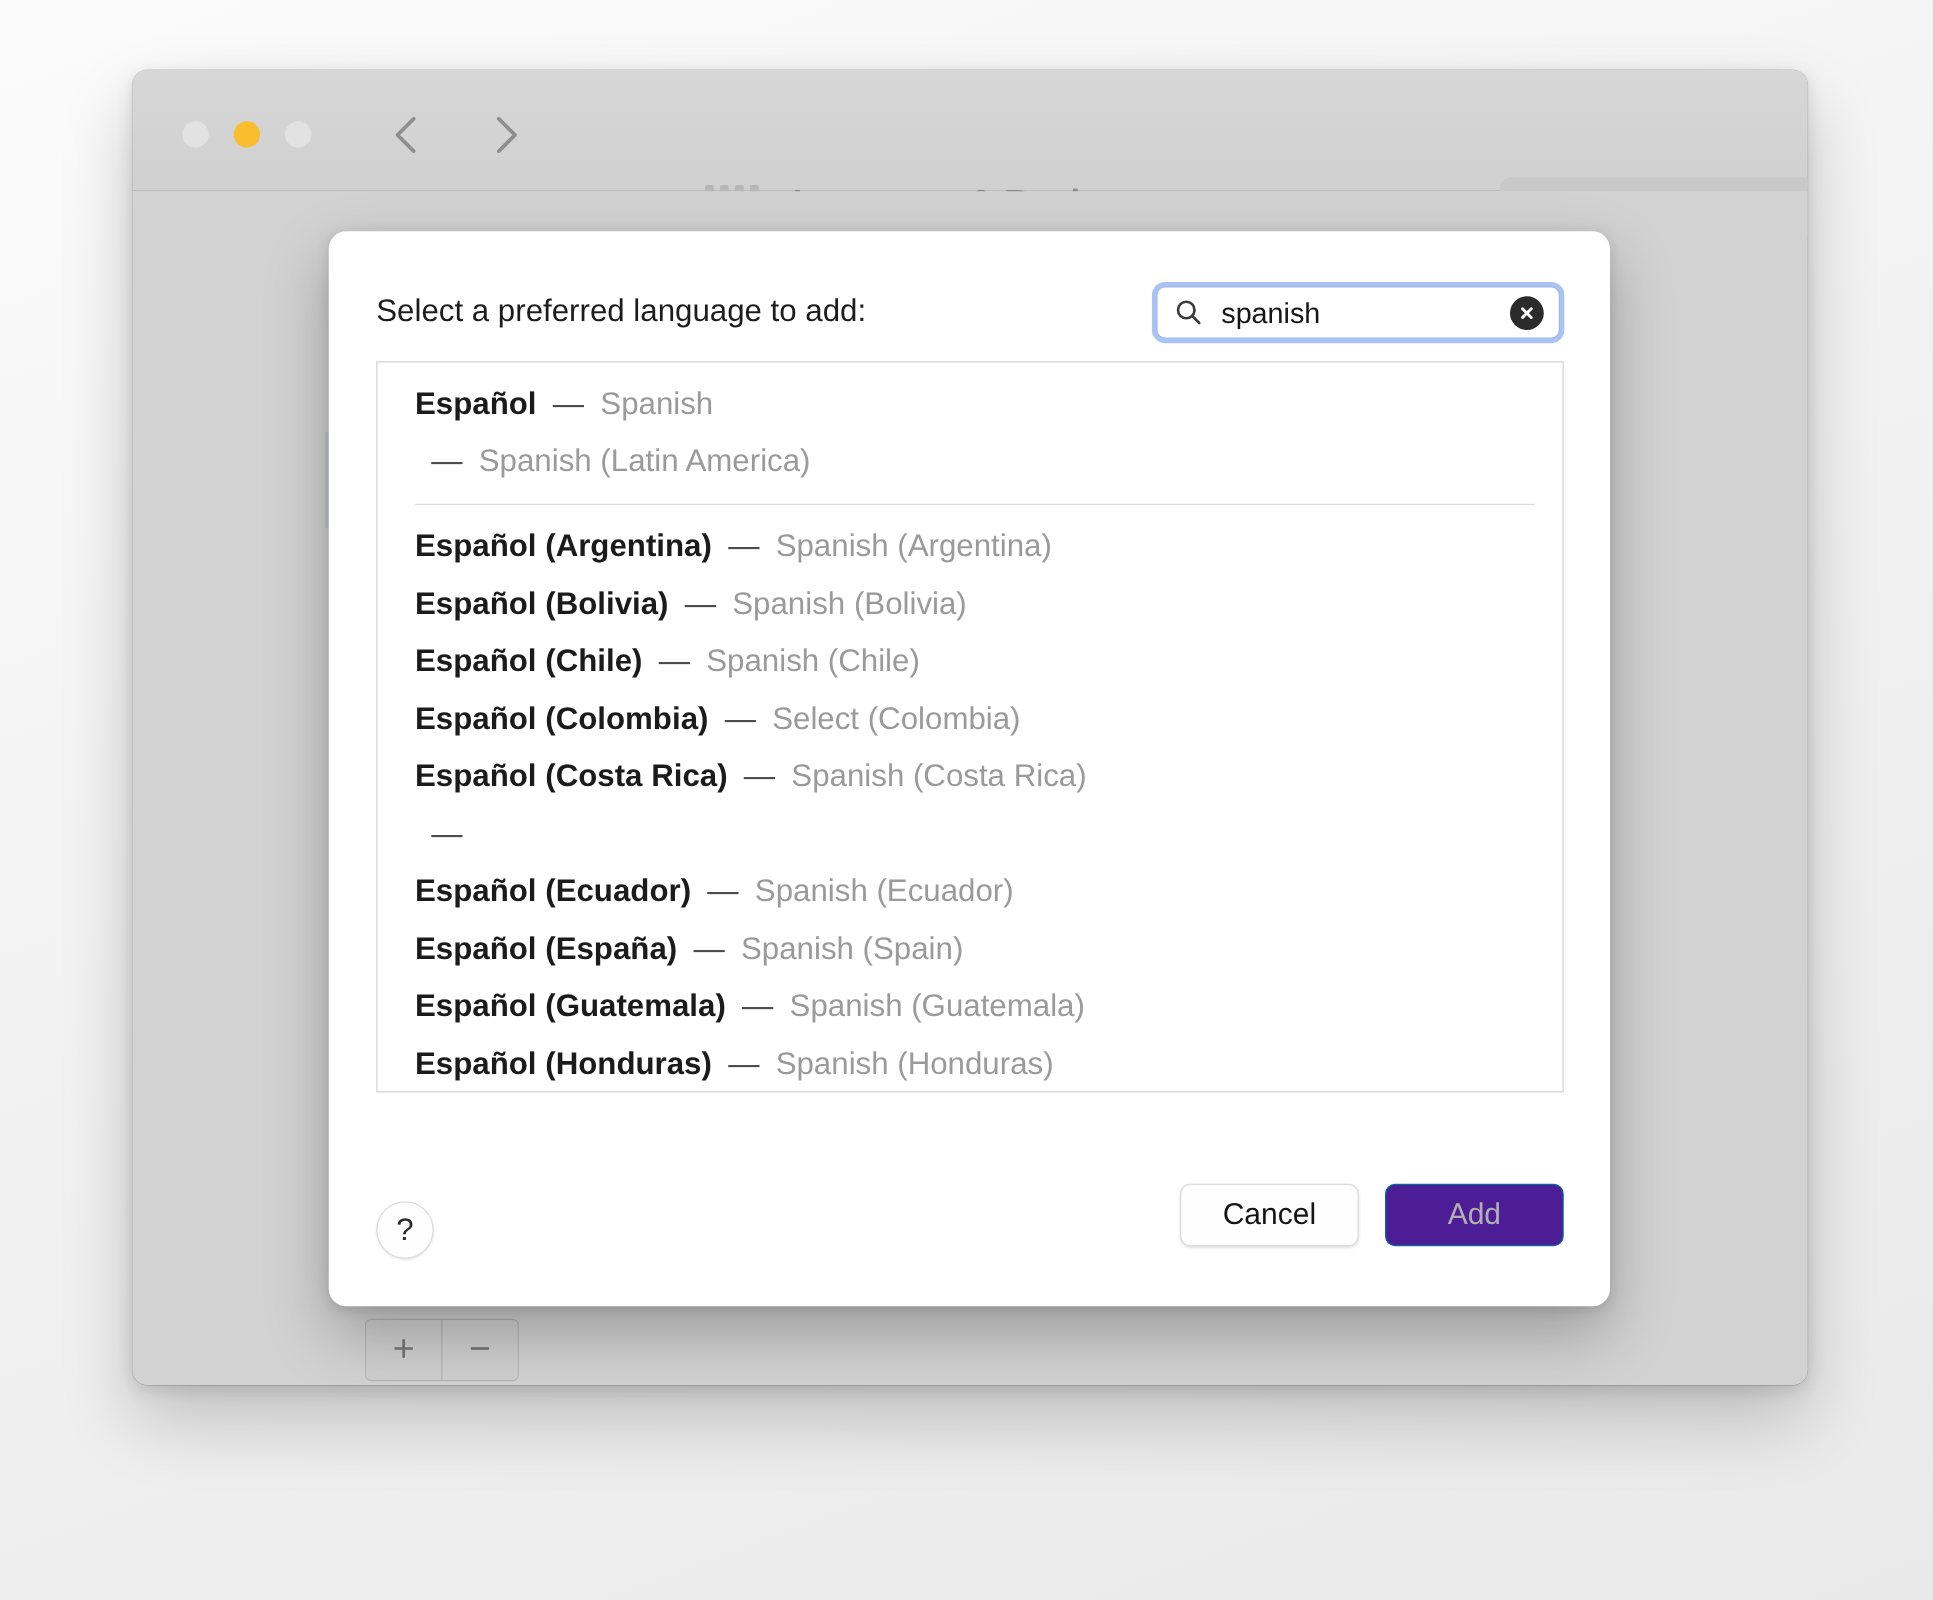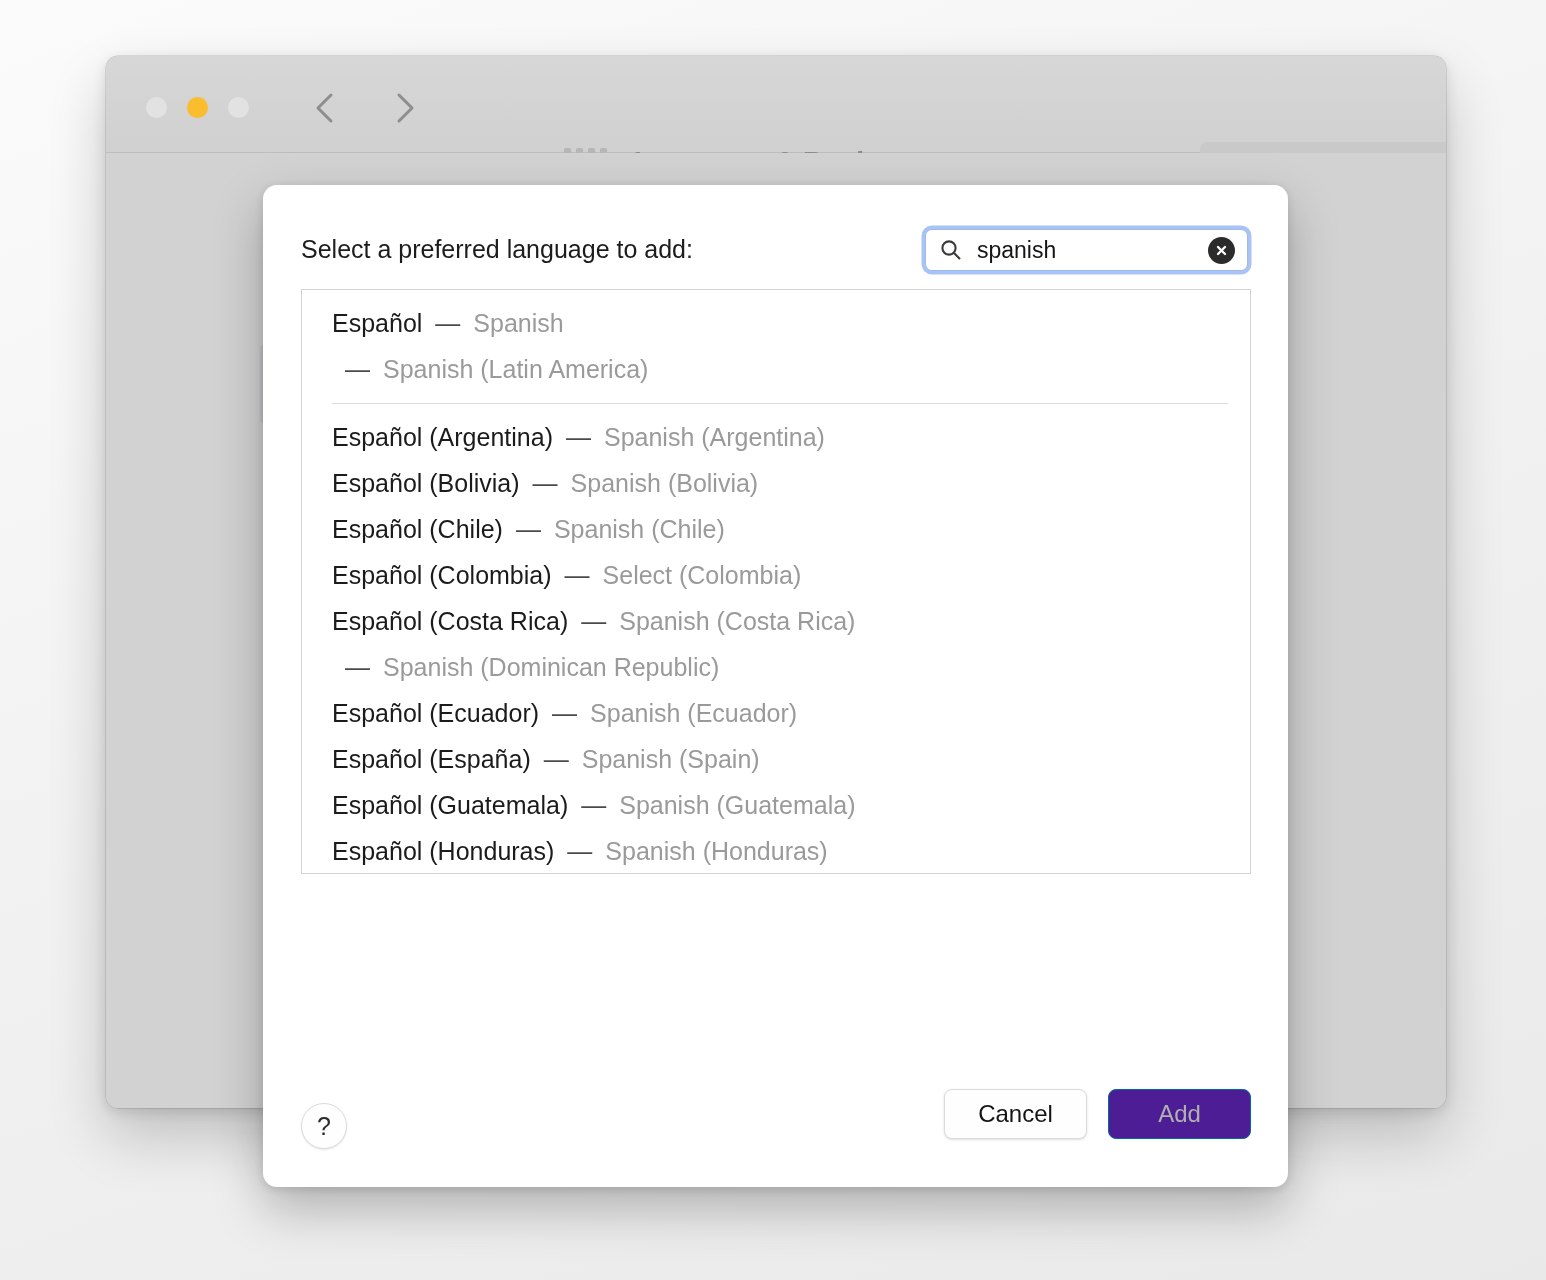--- a/index.html
+++ b/index.html
@@ -196,21 +196,21 @@
     line-height: 1;
   }
   #addremove .seg + .seg { border-left: 1px solid #b4b4b4; }
 
   
   #sheet {
     position: absolute;
     left: 263px;
     top: 185px;
     width: 1025px;
-    height: 1002px;
+    height: 860px;
     background: #ffffff;
     border-radius: 14px;
     box-shadow: 0 22px 50px rgba(0,0,0,0.26), 0 2px 10px rgba(0,0,0,0.12);
     overflow: hidden;
   }
 
   #sheet-title {
     position: absolute;
     left: 38px;
     top: 50px;
@@ -260,21 +260,21 @@
   }
   .result-row {
     height: 46px;
     display: flex;
     align-items: center;
     padding-left: 30px;
     white-space: nowrap;
   }
   .result-row .native {
     font-size: 25px;
-    font-weight: 400;
+    font-weight: 700;
     color: #1b1b1b;
   }
   .result-row .dash {
     font-size: 25px;
     color: #4a4a4a;
     margin: 0 13px;
   }
   .result-row .english {
     font-size: 25px;
     color: #9a9a9a;
@@ -482,21 +482,20 @@
         <span class="dash">—</span>
         <span class="english">Select (Colombia)</span>
       </div>
       <div class="result-row">
         <span class="native">Español (Costa Rica)</span>
         <span class="dash">—</span>
         <span class="english">Spanish (Costa Rica)</span>
       </div>
       <div class="result-row">
         <span class="dash">—</span>
-        <span class="english">Spanish (Dominican Republic)</span>
       </div>
       <div class="result-row">
         <span class="native">Español (Ecuador)</span>
         <span class="dash">—</span>
         <span class="english">Spanish (Ecuador)</span>
       </div>
       <div class="result-row">
         <span class="native">Español (España)</span>
         <span class="dash">—</span>
         <span class="english">Spanish (Spain)</span>

